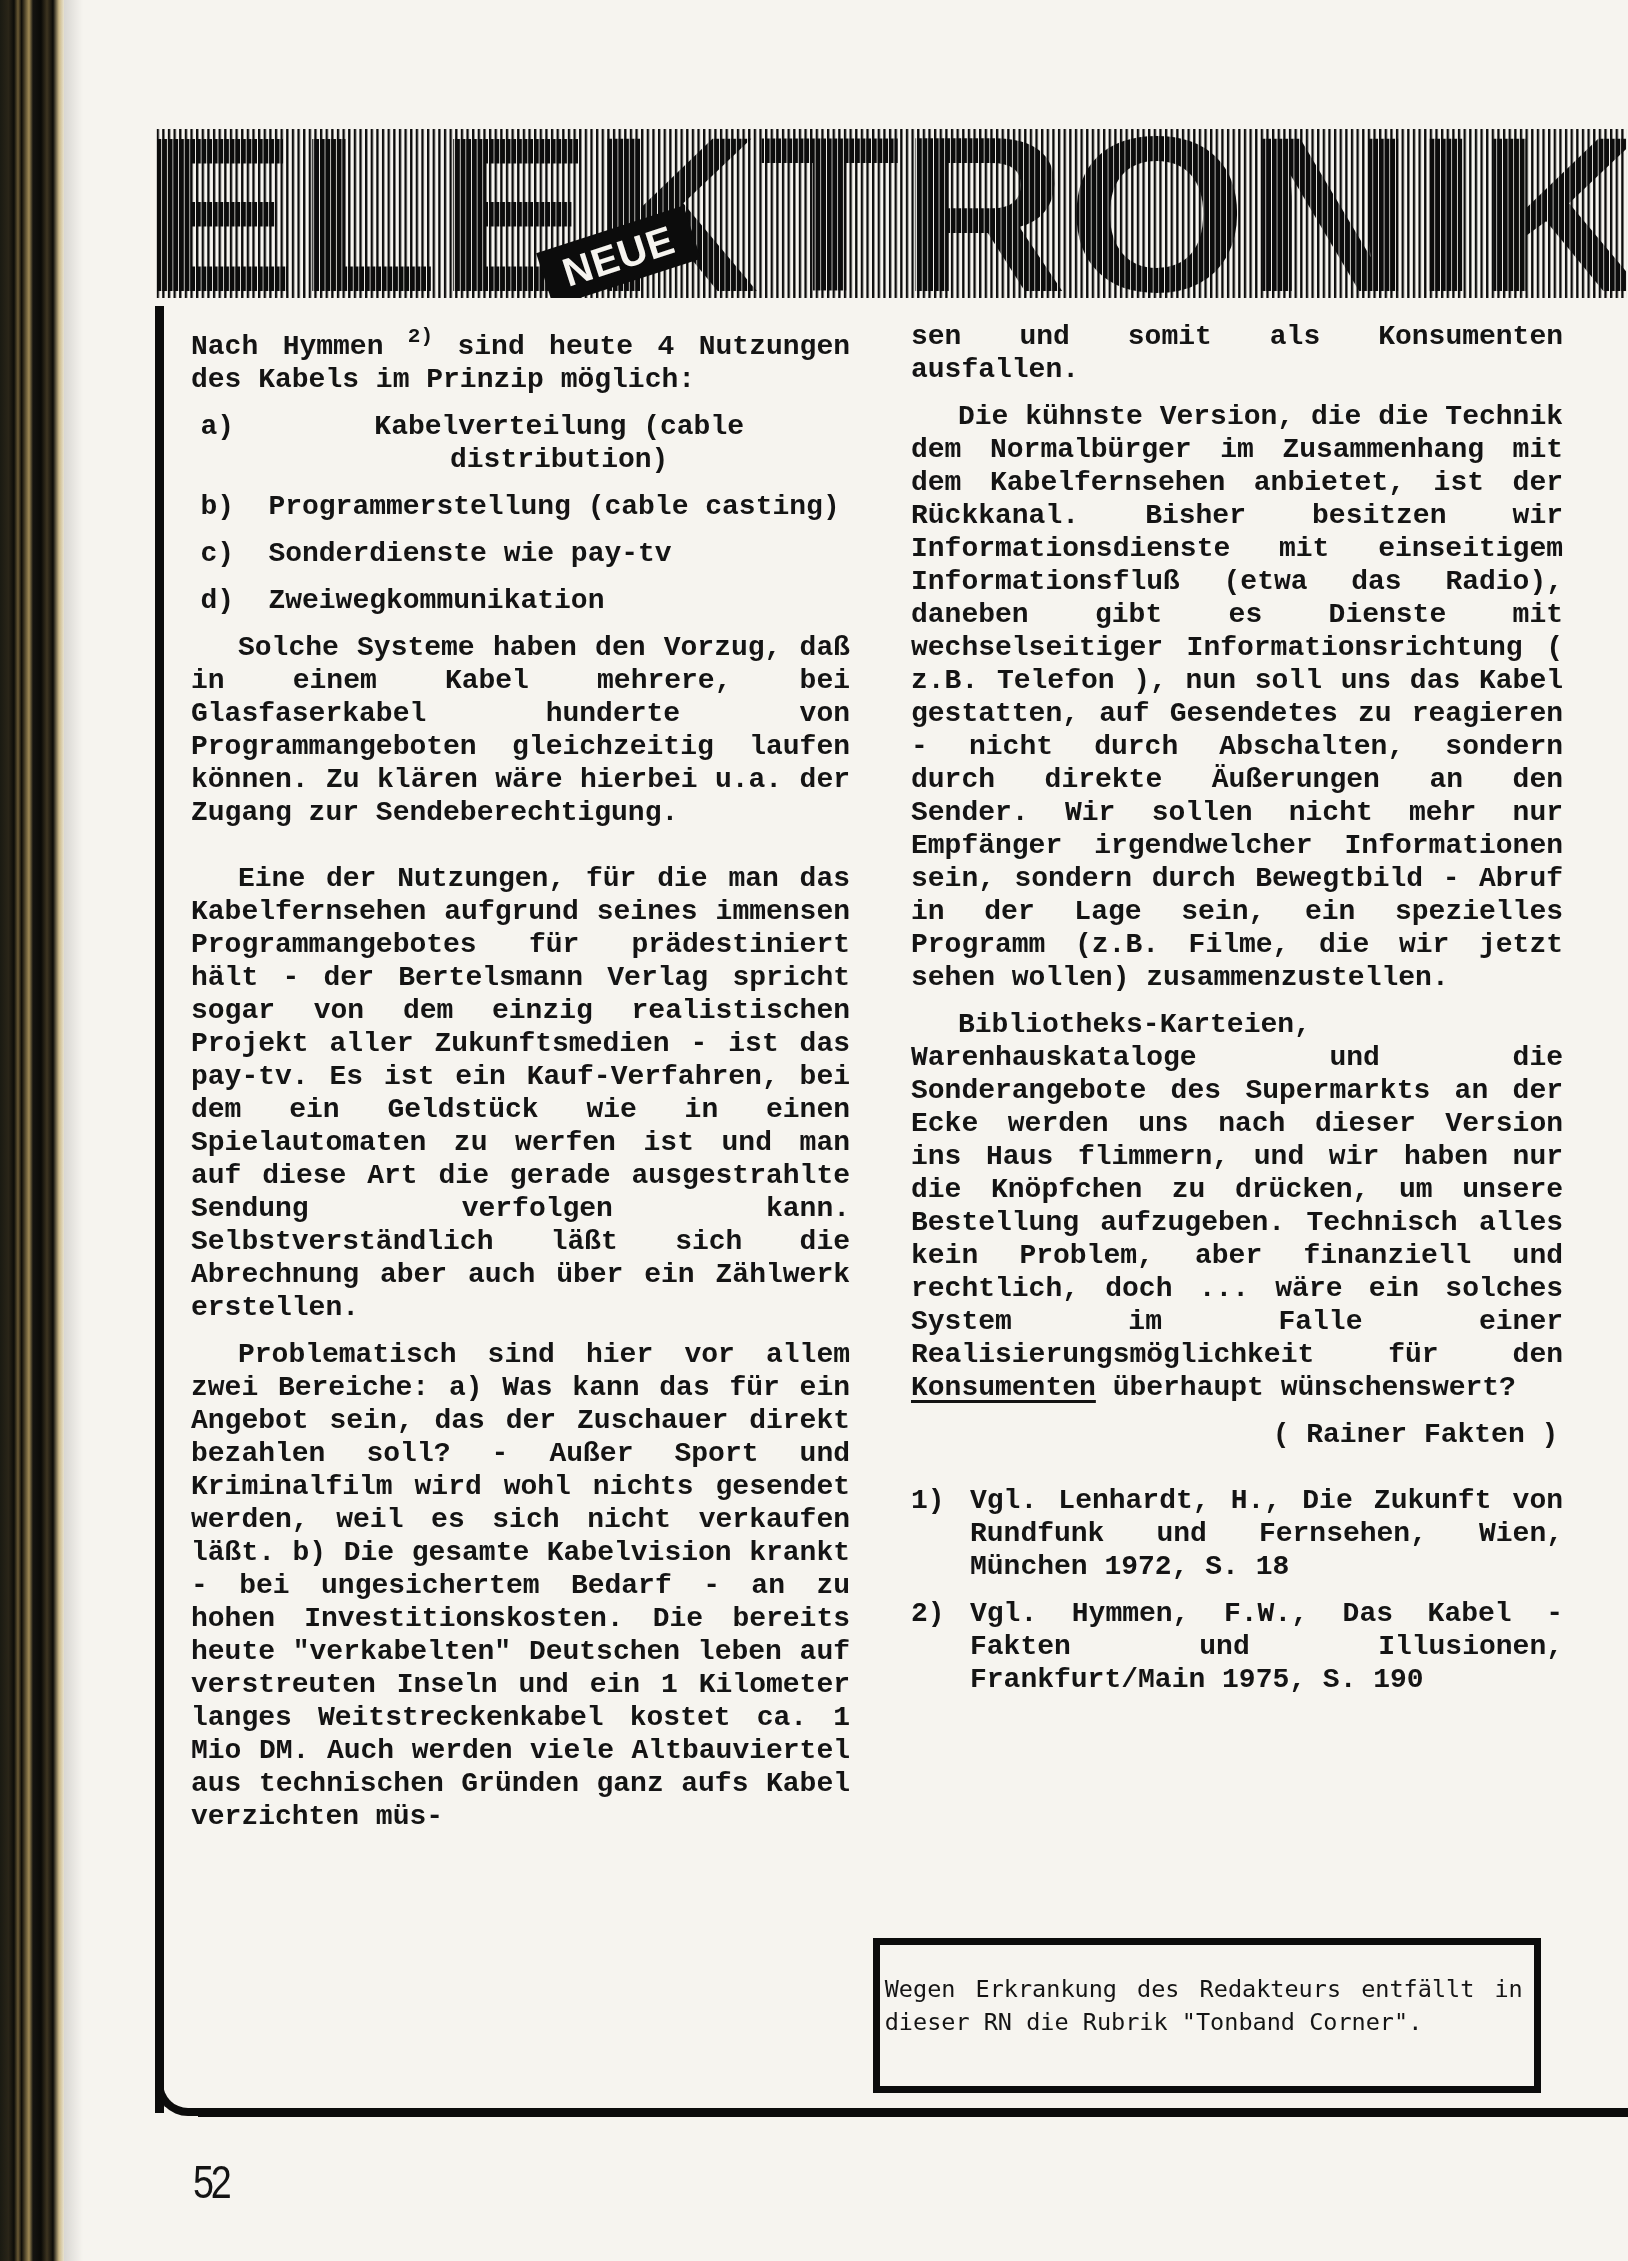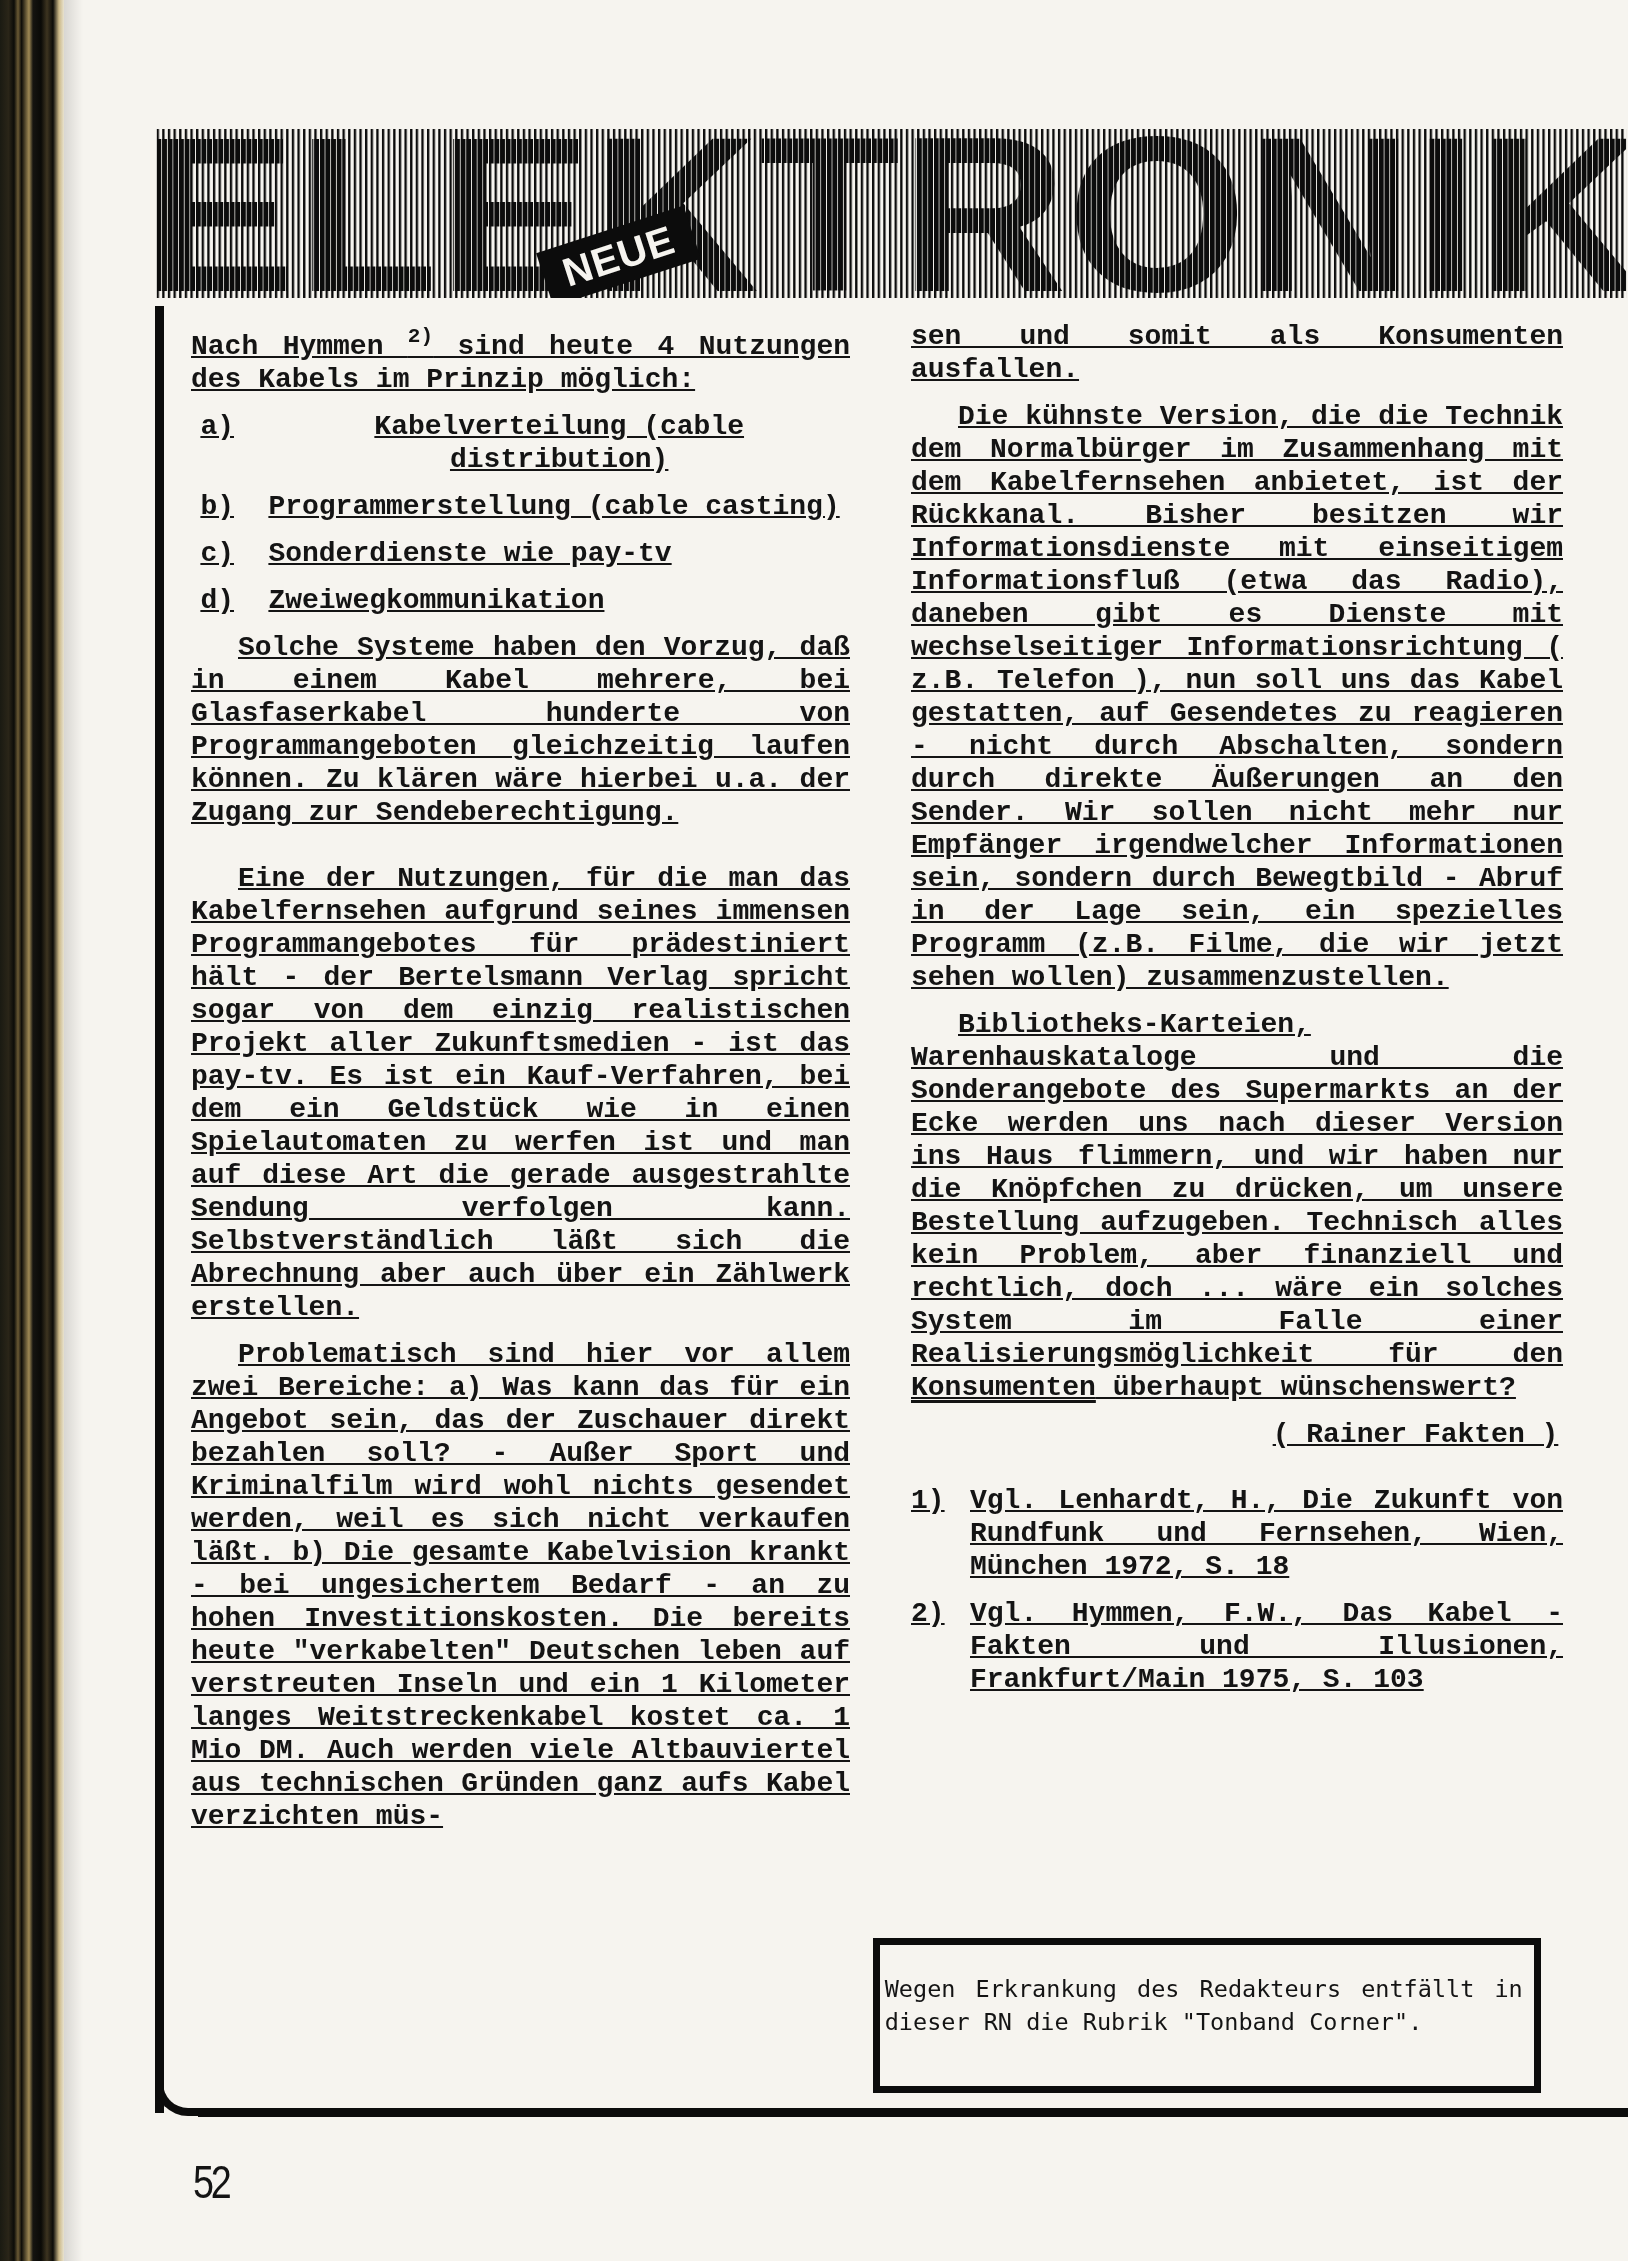--- a/index.html
+++ b/index.html
@@ -49,21 +49,20 @@
     position: absolute; left: 198px; top: 2108px; width: 1431px; height: 8.5px;
     background: #0c0c0c;
   }
 
   
   .col {
     position: absolute; top: 320px;
     font-family: "Liberation Mono", "DejaVu Sans Mono", monospace;
     font-weight: bold; font-size: 28px; line-height: 33px;
     text-align: justify;
-    text-decoration: underline;
   }
   .col-left { left: 191px; width: 659px; }
   .col-right { left: 911px; width: 652px; }
   .col p { margin: 0; }
   .col .gap { height: 33px; }
   .col .gap-s { height: 14px; }
   .indent { text-indent: 47px; }
   .sup { font-size: 21px; vertical-align: 12.2px; }
   .list-item { display: flex; margin-left: 9.4px; }
   .list-item .marker { width: 68px; flex: none; }
@@ -165,21 +164,21 @@
   <div class="gap-s"></div>
   <p class="signature">( Rainer Fakten )</p>
   <div class="gap"></div>
   <div class="footnote">
     <span class="fn-num">1)</span>
     <span class="fn-body">Vgl. Lenhardt, H., Die Zukunft von Rundfunk und Fernsehen, Wien, München 1972, S. 18</span>
   </div>
   <div class="gap-s"></div>
   <div class="footnote">
     <span class="fn-num">2)</span>
-    <span class="fn-body">Vgl. Hymmen, F.W., Das Kabel - Fakten und Illusionen, Frankfurt/Main 1975, S. 103</span>
+    <span class="fn-body">Vgl. Hymmen, F.W., Das Kabel - Fakten und Illusionen, Frankfurt/Main 1975, S. 190</span>
   </div>
 </div>
 
 <div class="notice">
   <span>Wegen Erkrankung des Redakteurs entfällt in dieser RN die Rubrik "Tonband Corner".</span>
 </div>
 
 <div class="page-number">52</div>
 
 

